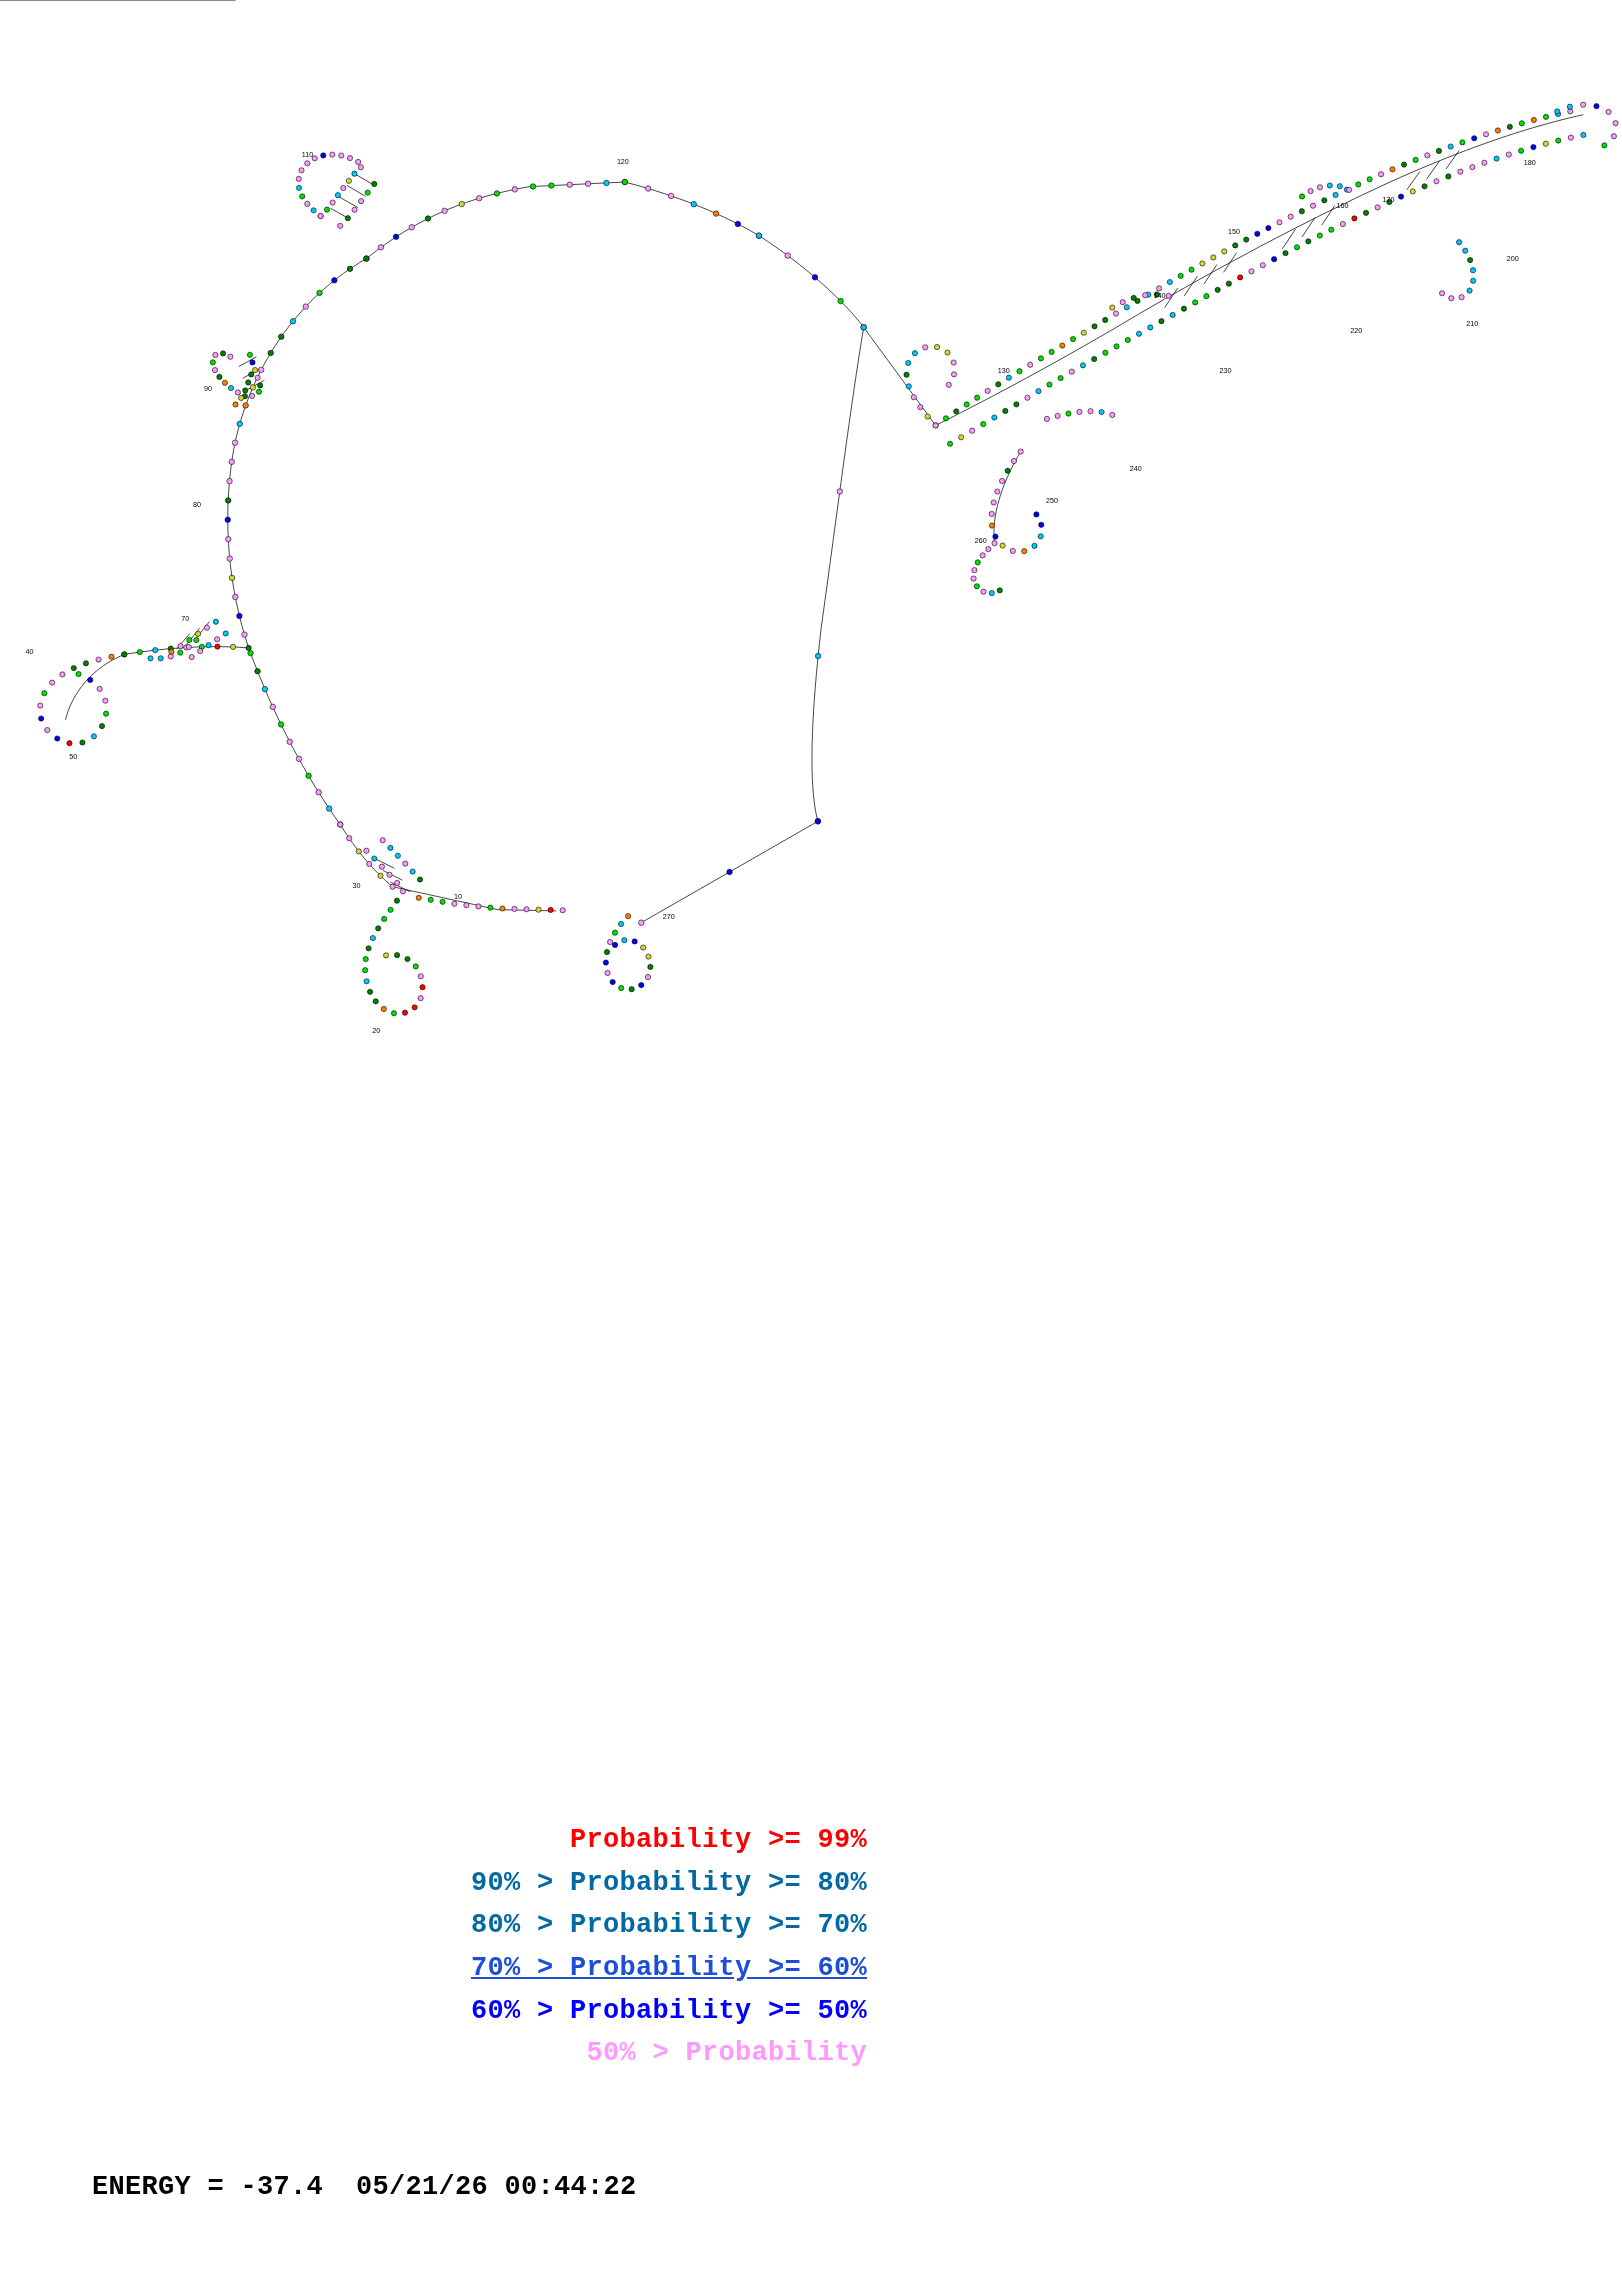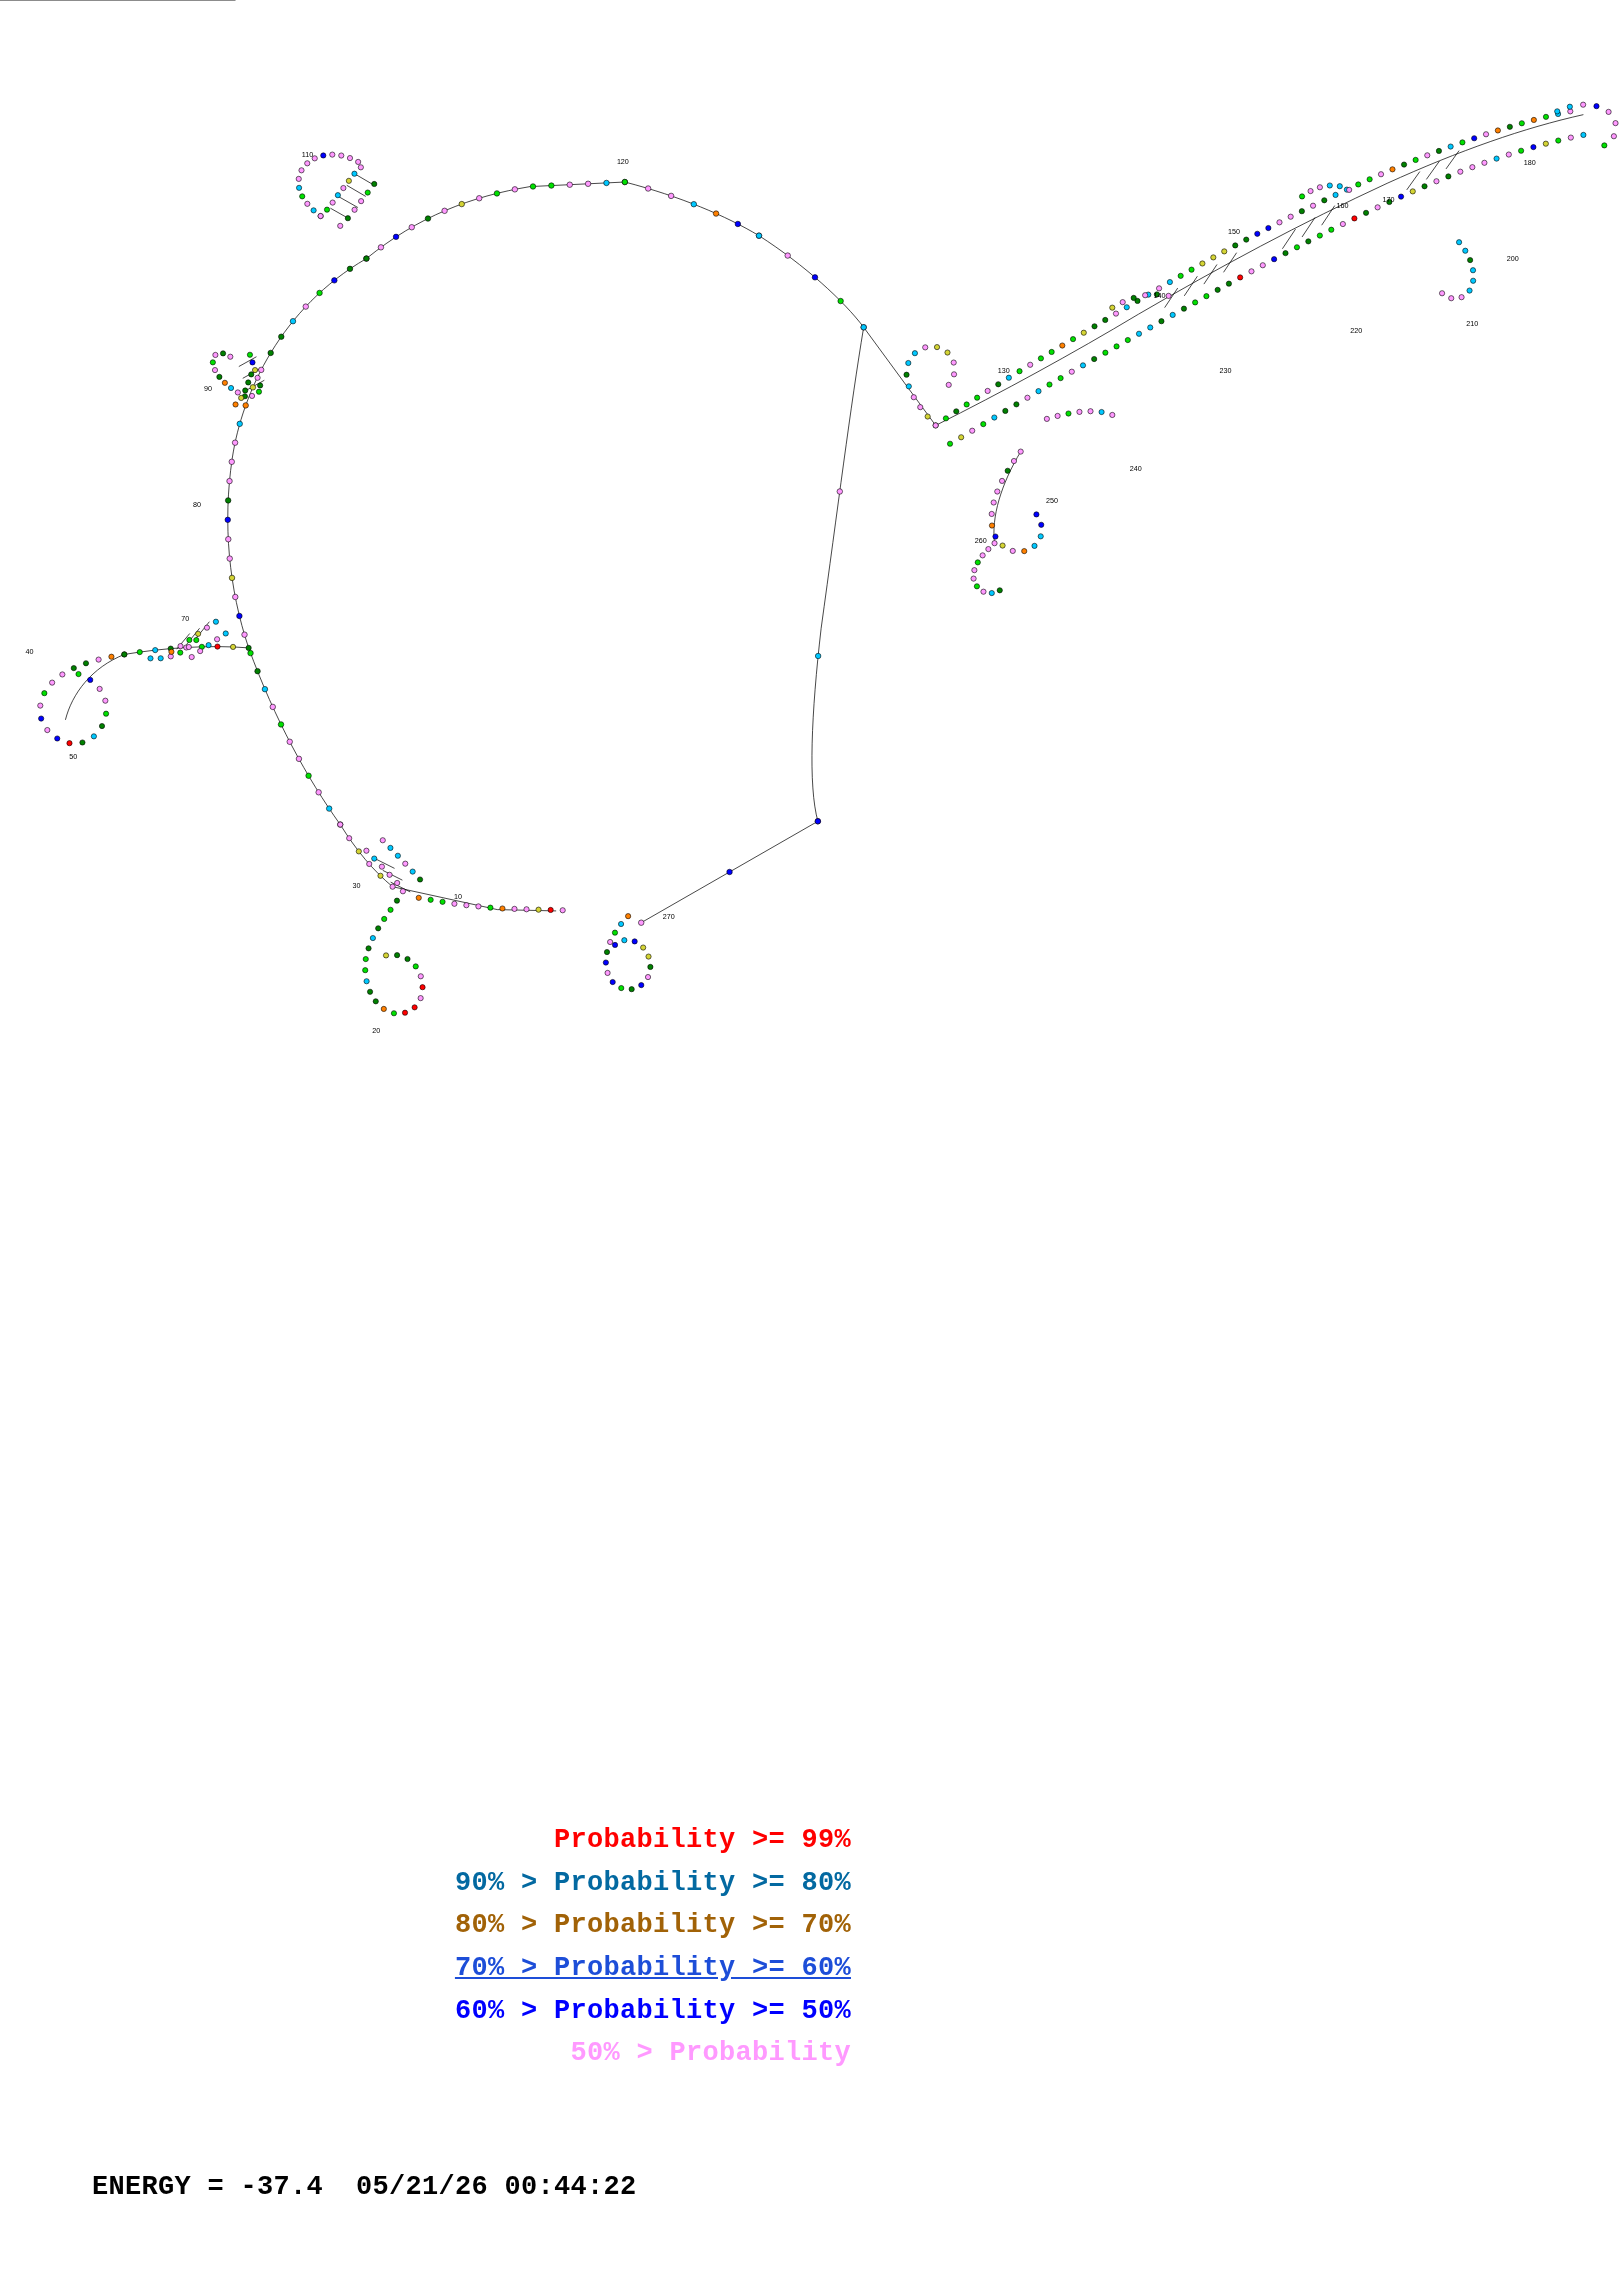--- a/index.html
+++ b/index.html
@@ -16,21 +16,21 @@
   }
   #structure-plot {
     position: absolute;
     left: 0;
     top: 0;
     width: 1622px;
     height: 1178px;
   }
   #legend {
     position: absolute;
-    left: 92px;
+    left: 108px;
     top: 1819px;
     width: 759px;
   }
   .legend-row {
     display: block;
     text-align: right;
     font-family: "Liberation Mono", monospace;
     font-size: 27px;
     font-weight: bold;
     letter-spacing: 0.3px;
@@ -573,20 +573,20 @@
       <text x="1608" y="768" class="lbl" text-anchor="middle">250</text>
       <text x="1499" y="830" class="lbl" text-anchor="middle">260</text>
       <text x="1022" y="1404" class="lbl" text-anchor="middle">270</text>
     </g>
 
 </svg>
 
 <div id="legend">
   <span class="legend-row" style="color: rgb(255, 0, 0);">Probability &gt;= 99%</span>
   <span class="legend-row" style="color: #0369a1;">90% &gt; Probability &gt;= 80%</span>
-  <span class="legend-row" style="color: #a16207;">80% &gt; Probability &gt;= 70%</span>
+  <span class="legend-row" style="color: #0369a1;">80% &gt; Probability &gt;= 70%</span>
   <span class="legend-row" style="color: #1d4ed8; text-decoration: underline;">70% &gt; Probability &gt;= 60%</span>
   <span class="legend-row" style="color: rgb(0, 0, 255);">60% &gt; Probability &gt;= 50%</span>
   <span class="legend-row" style="color: rgb(255, 153, 255);">50% &gt; Probability</span>
 </div>
 
 <div id="energy-line">ENERGY = -37.4  05/21/26 00:44:22</div>
 
 
 </body></html>

